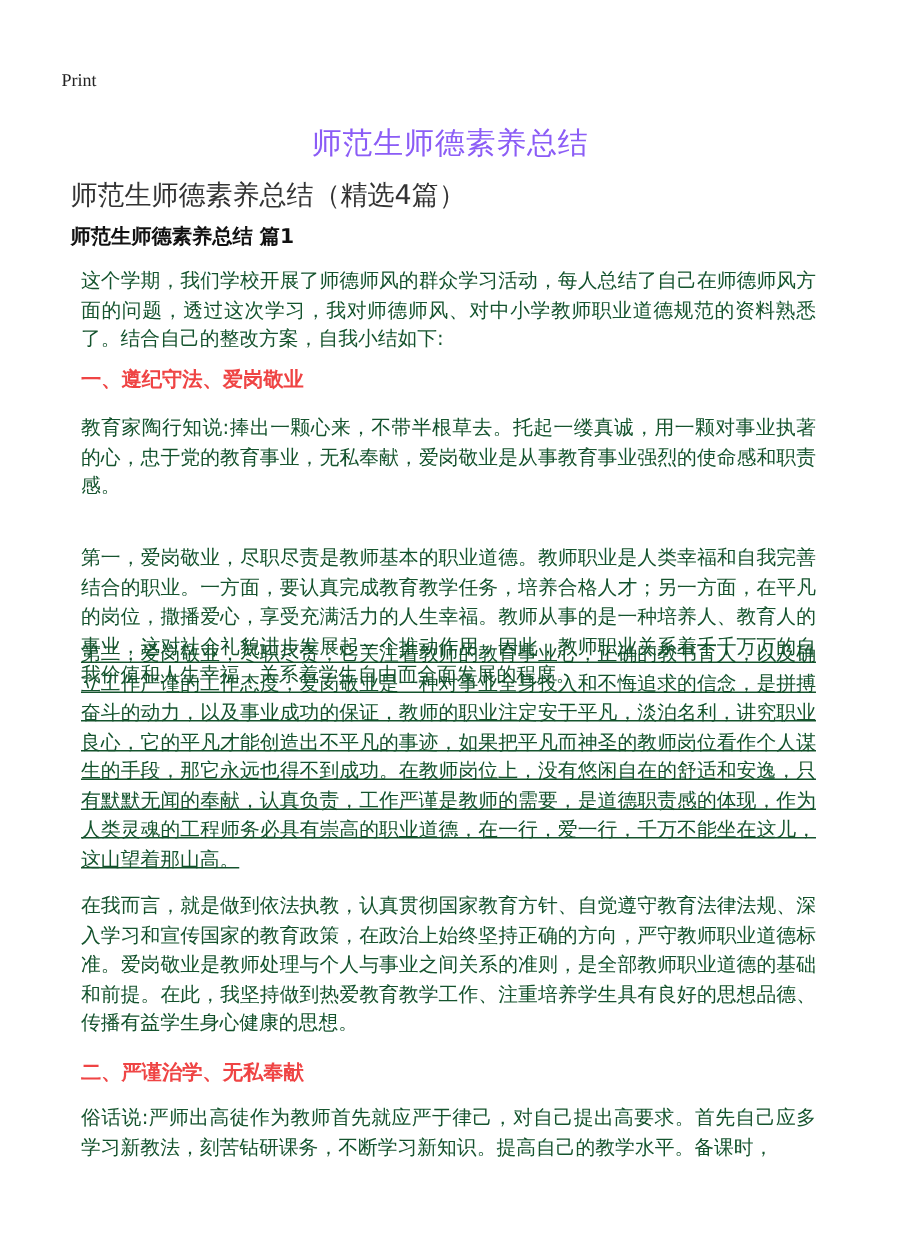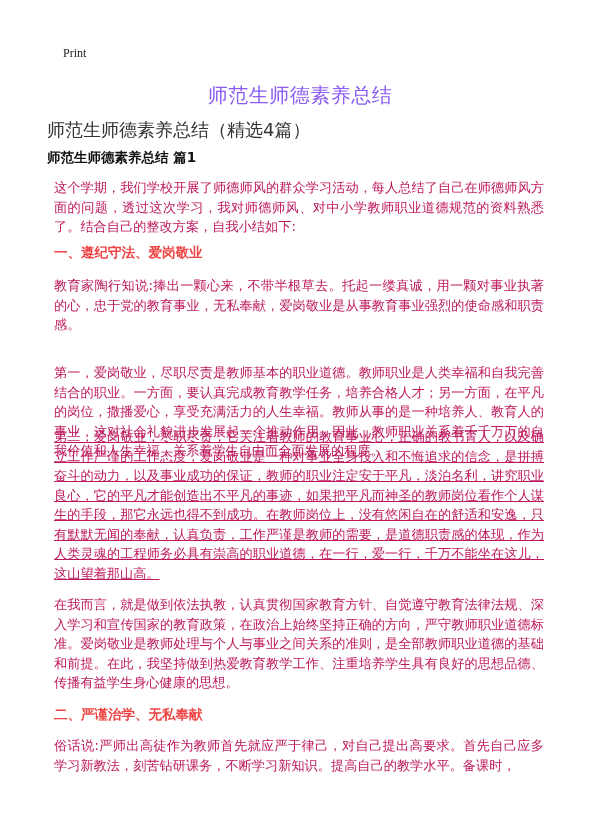--- a/index.html
+++ b/index.html
@@ -3,39 +3,39 @@
 <meta charset="utf-8">
 <style>
   html, body { margin: 0; padding: 0; background: #ffffff; }
   body {
     width: 600px; height: 828px; overflow: hidden; position: relative;
     font-family: "DejaVu Sans", "Liberation Sans", sans-serif;
     color: #1a1a1a;
   }
   .page { position: absolute; left: 0; top: 0; width: 600px; height: 828px; }
   .print-label {
-    position: absolute; left: 63px; top: 46px;
+    position: absolute; left: 41px; top: 46px;
     font-family: "Liberation Serif", "DejaVu Serif", serif;
     font-size: 12px; color: #222;
   }
   .title {
     position: absolute; left: 0; width: 600px; top: 82px;
     text-align: center; font-size: 20px; color: #8b5cf6; letter-spacing: 0.5px;
   }
   .subtitle {
     position: absolute; left: 47px; top: 118px;
     font-size: 18px; color: #333;
   }
   .part-heading {
     position: absolute; left: 47px; top: 149px;
     font-size: 13.5px; font-weight: bold; color: #111;
   }
   .para {
     position: absolute; left: 54px; width: 490px;
-    font-size: 13.2px; line-height: 19.5px; color: #be185d;
+    font-size: 13.2px; line-height: 19.5px; color: #14532d;
     margin: 0; text-align: justify;
   }
   .section-heading {
     position: absolute; left: 54px;
     font-size: 13.5px; font-weight: bold; color: #ef4444;
   }
 </style>
 </head>
 <body>
 

